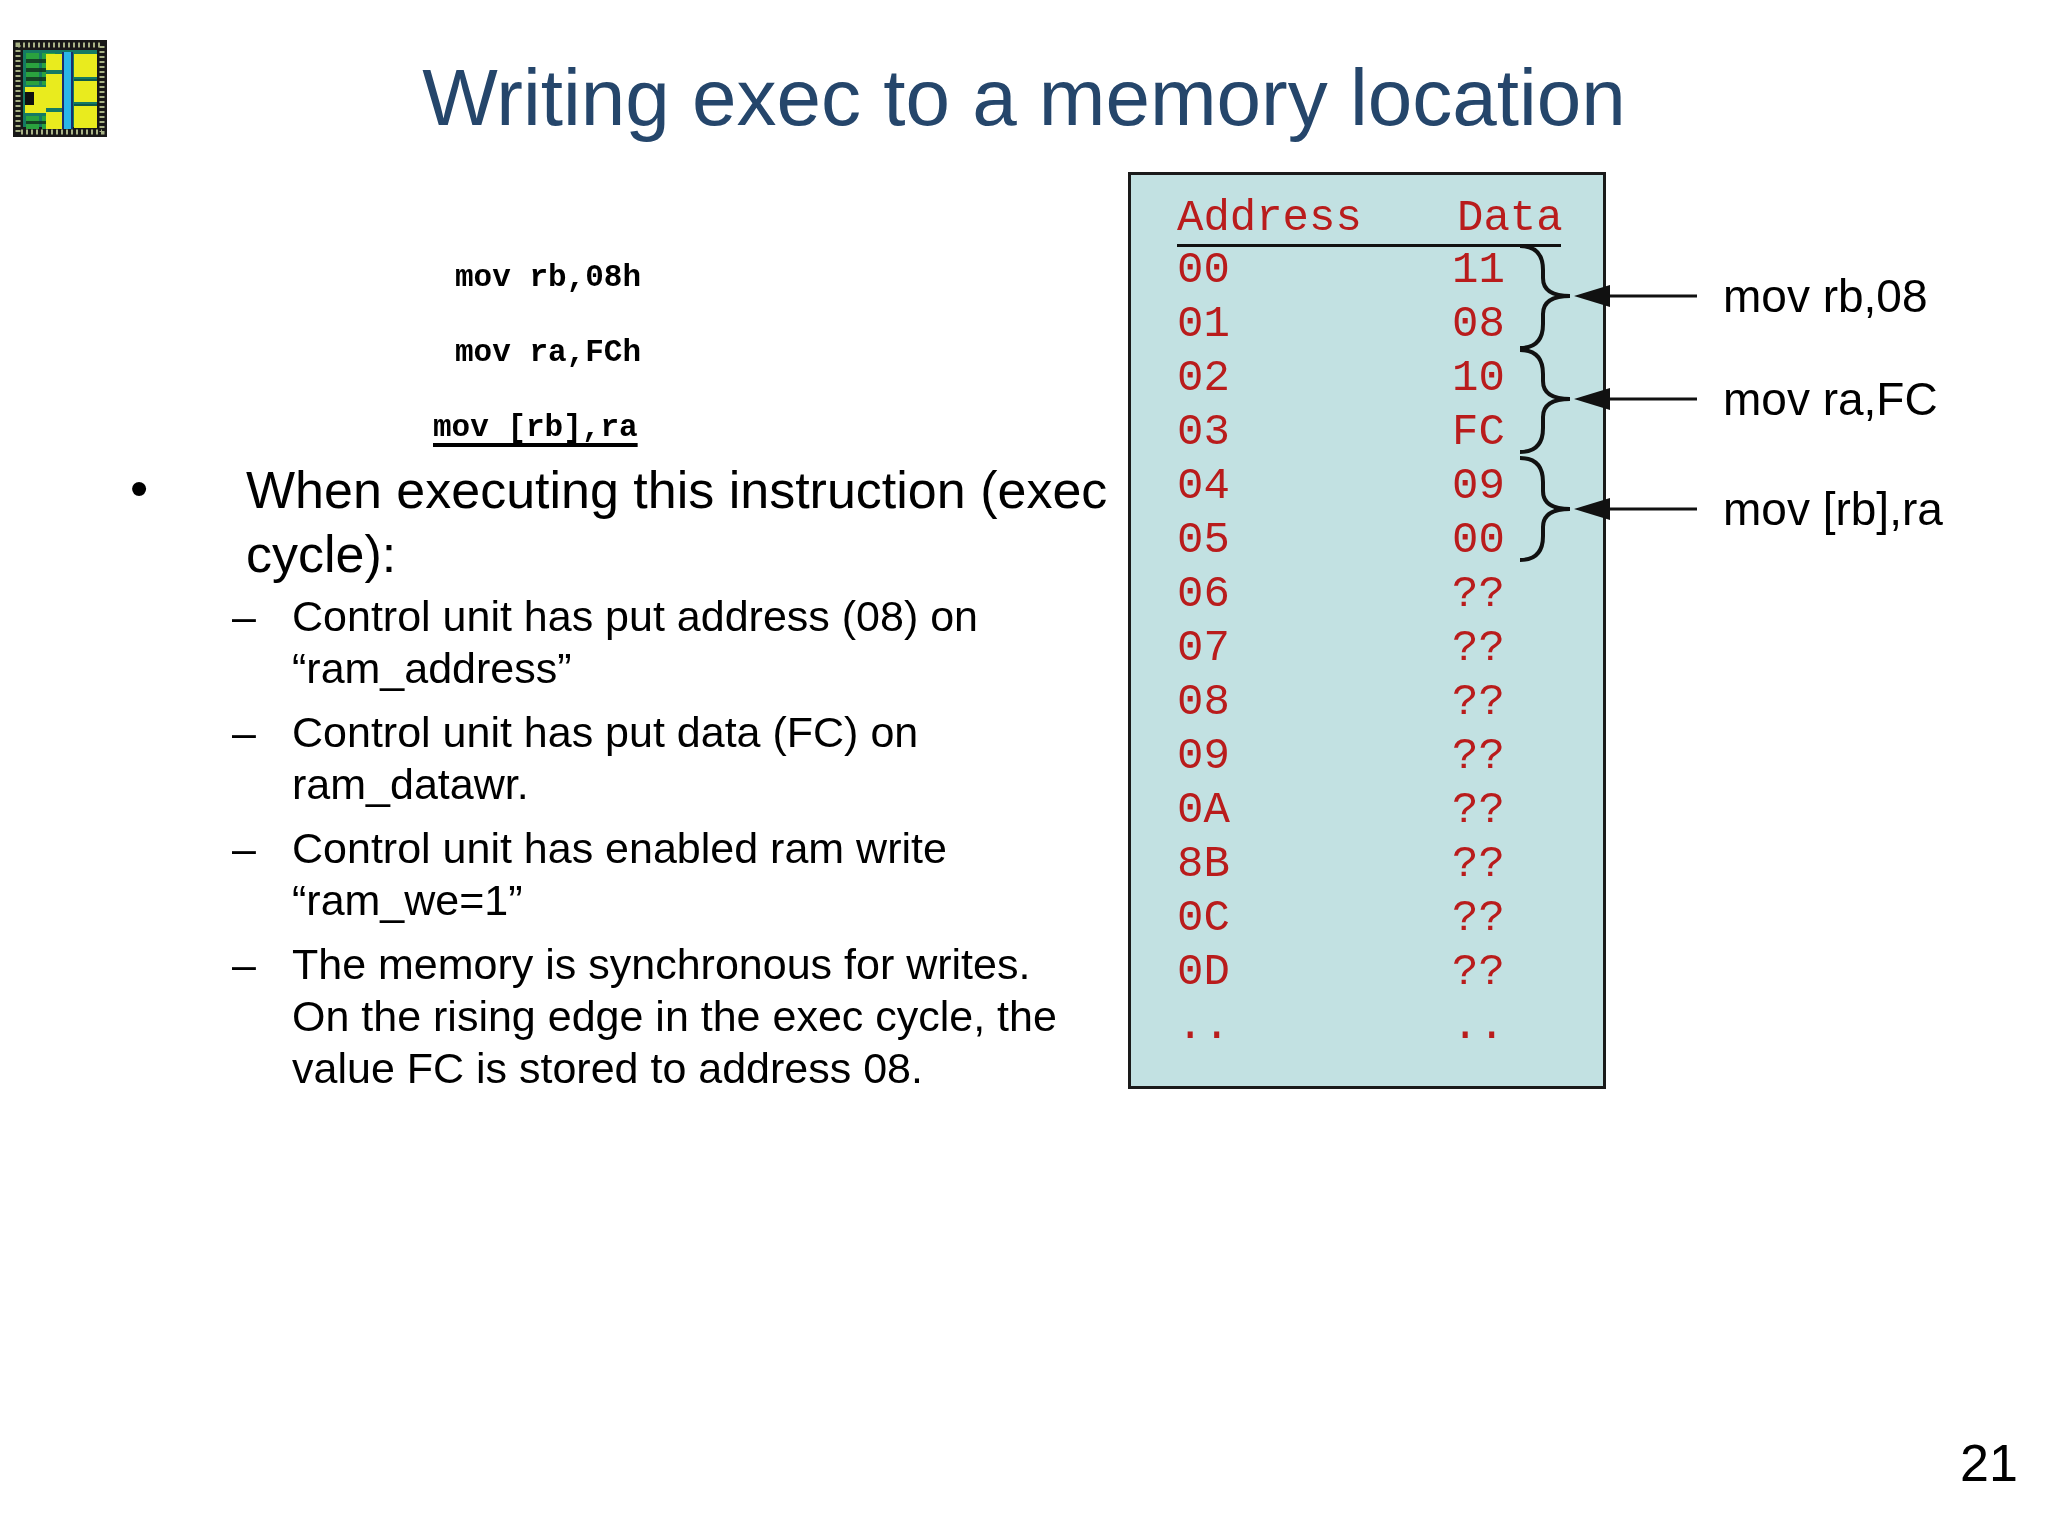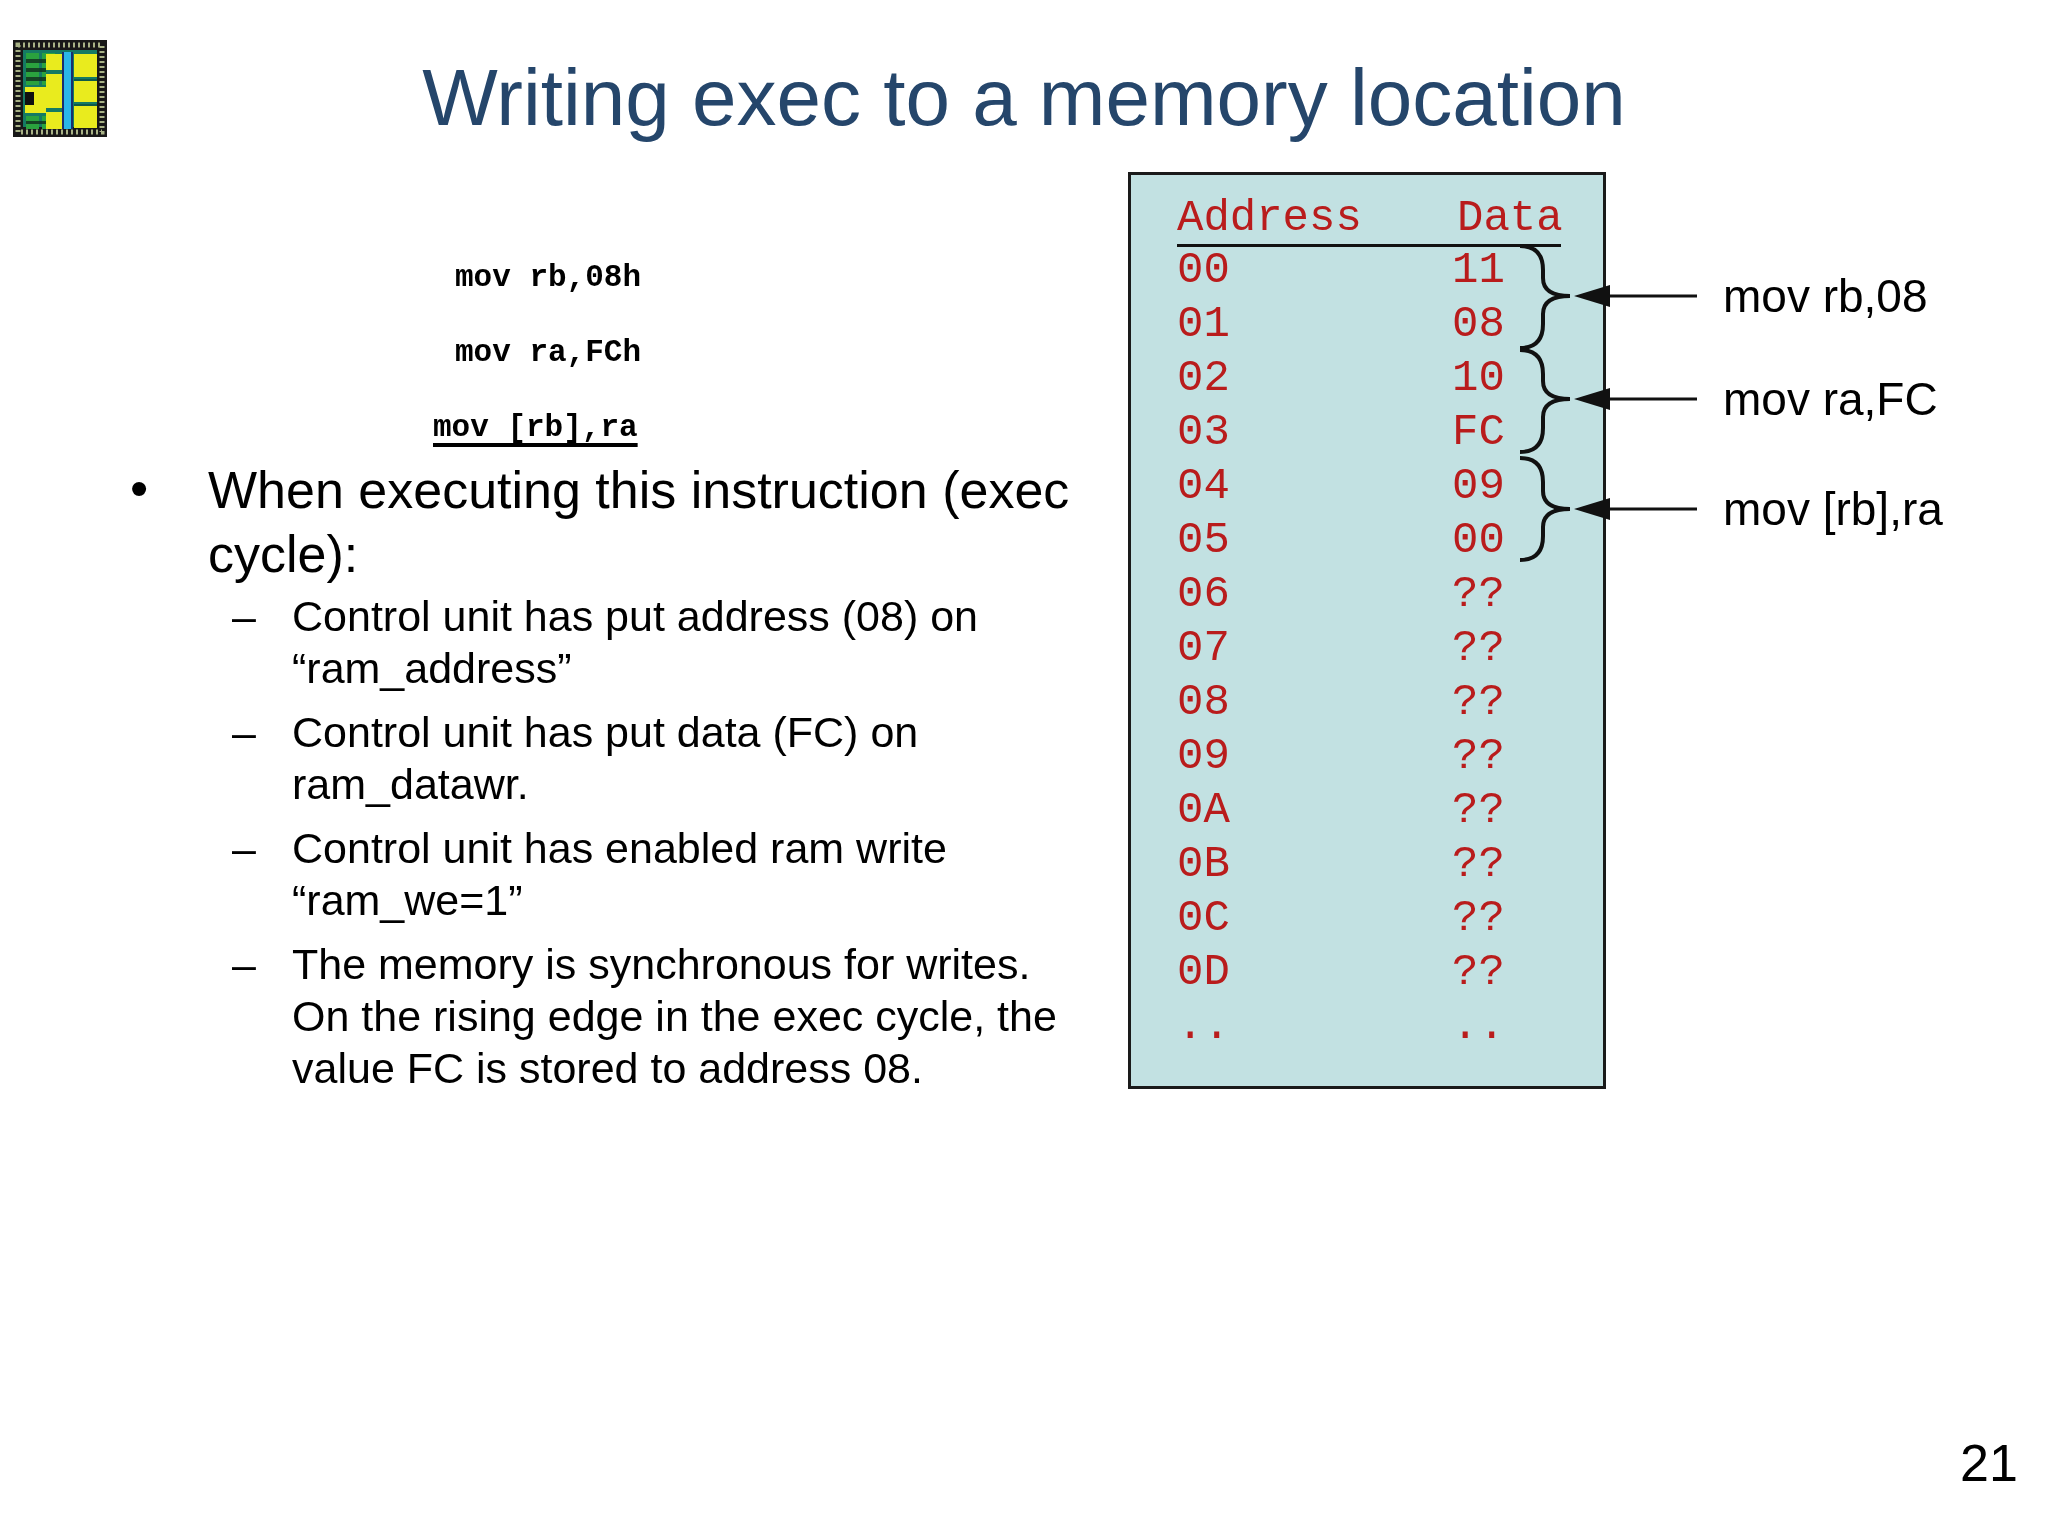--- a/index.html
+++ b/index.html
@@ -53,20 +53,21 @@
   .bullet-row { position: absolute; left: 130px; top: 458px; width: 990px; }
   .bullet-marker {
     position: absolute; left: 0; top: -2px;
     font-size: 52px; line-height: 64px;
   }
   .bullet-lines { margin-left: 78px; }
   .bullet-line {
     font-size: 52px;
     line-height: 64px;
     white-space: nowrap;
+    margin-left: 38px;
   }
 
   
   .sub-items { position: absolute; left: 232px; top: 590px; width: 900px; }
   .sub-item { position: relative; margin-bottom: 12px; }
   .dash {
     position: absolute; left: 0; top: 0;
     font-size: 43px; line-height: 52px;
   }
   .sub-lines { margin-left: 60px; }
@@ -255,21 +256,21 @@
         </div>
         <div class="mt-row">
           <span class="mt-addr">09</span>
           <span class="mt-data">??</span>
         </div>
         <div class="mt-row">
           <span class="mt-addr">0A</span>
           <span class="mt-data">??</span>
         </div>
         <div class="mt-row">
-          <span class="mt-addr">0B</span>
+          <span class="mt-addr">8B</span>
           <span class="mt-data">??</span>
         </div>
         <div class="mt-row">
           <span class="mt-addr">0C</span>
           <span class="mt-data">??</span>
         </div>
         <div class="mt-row">
           <span class="mt-addr">0D</span>
           <span class="mt-data">??</span>
         </div>

